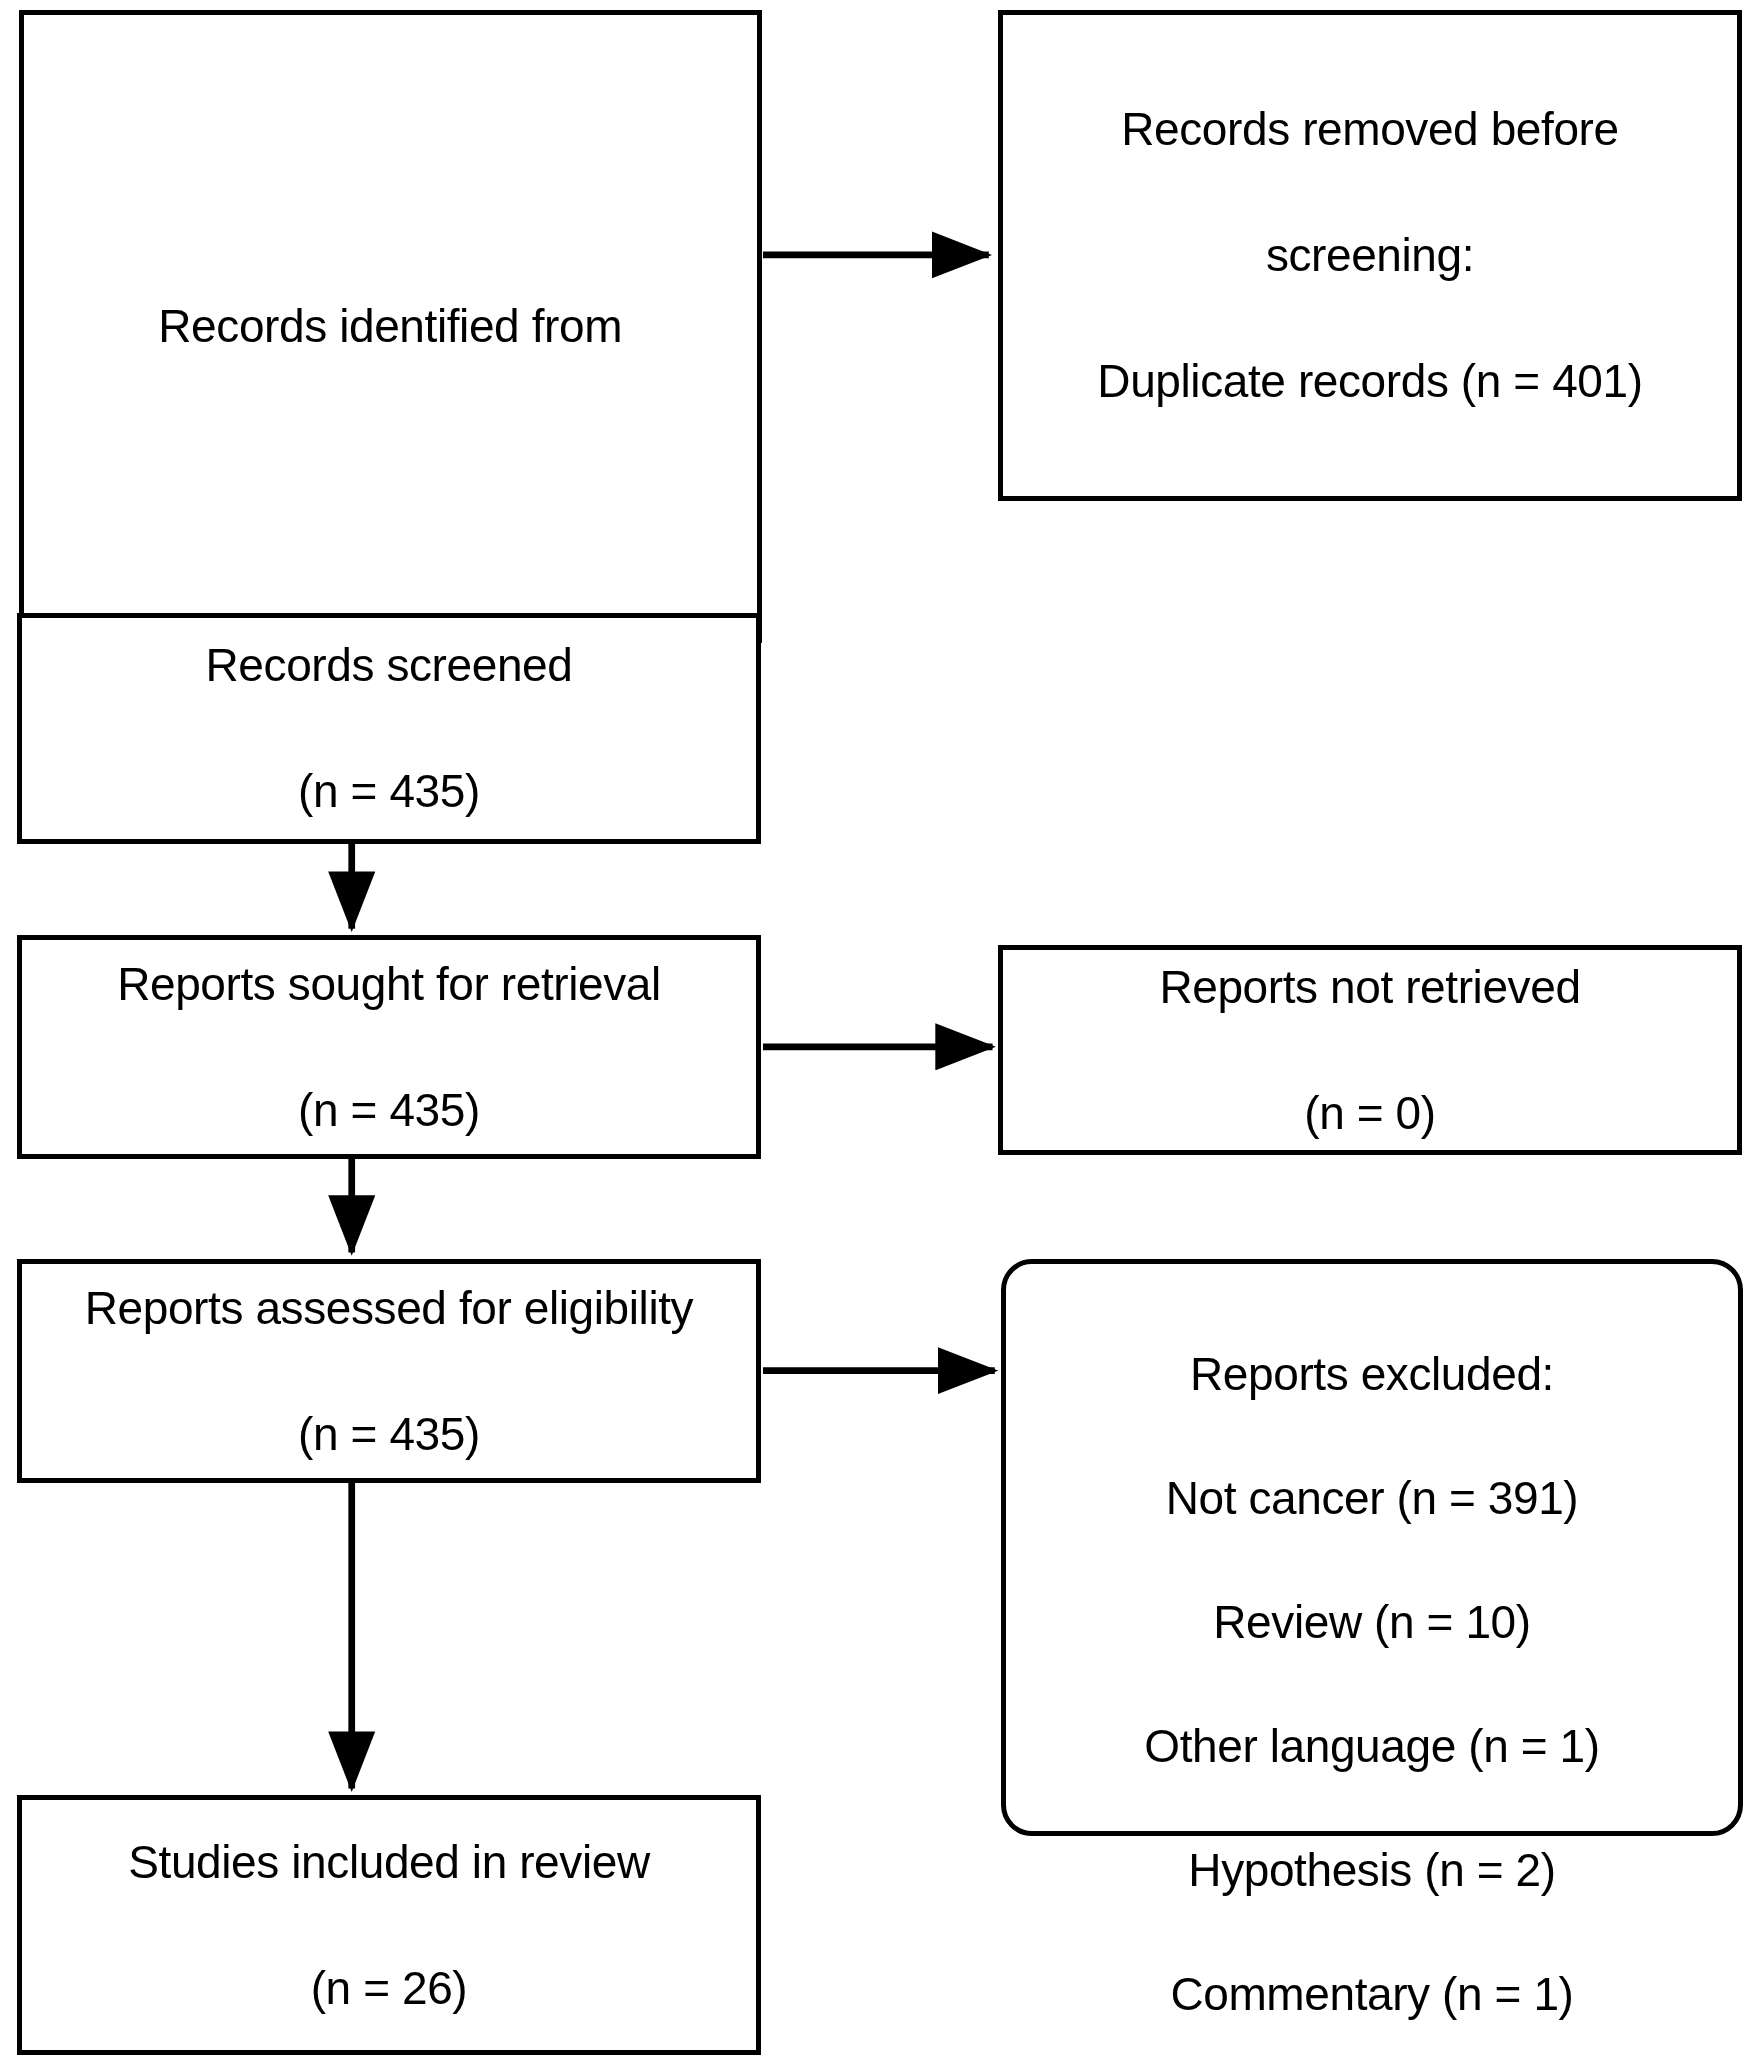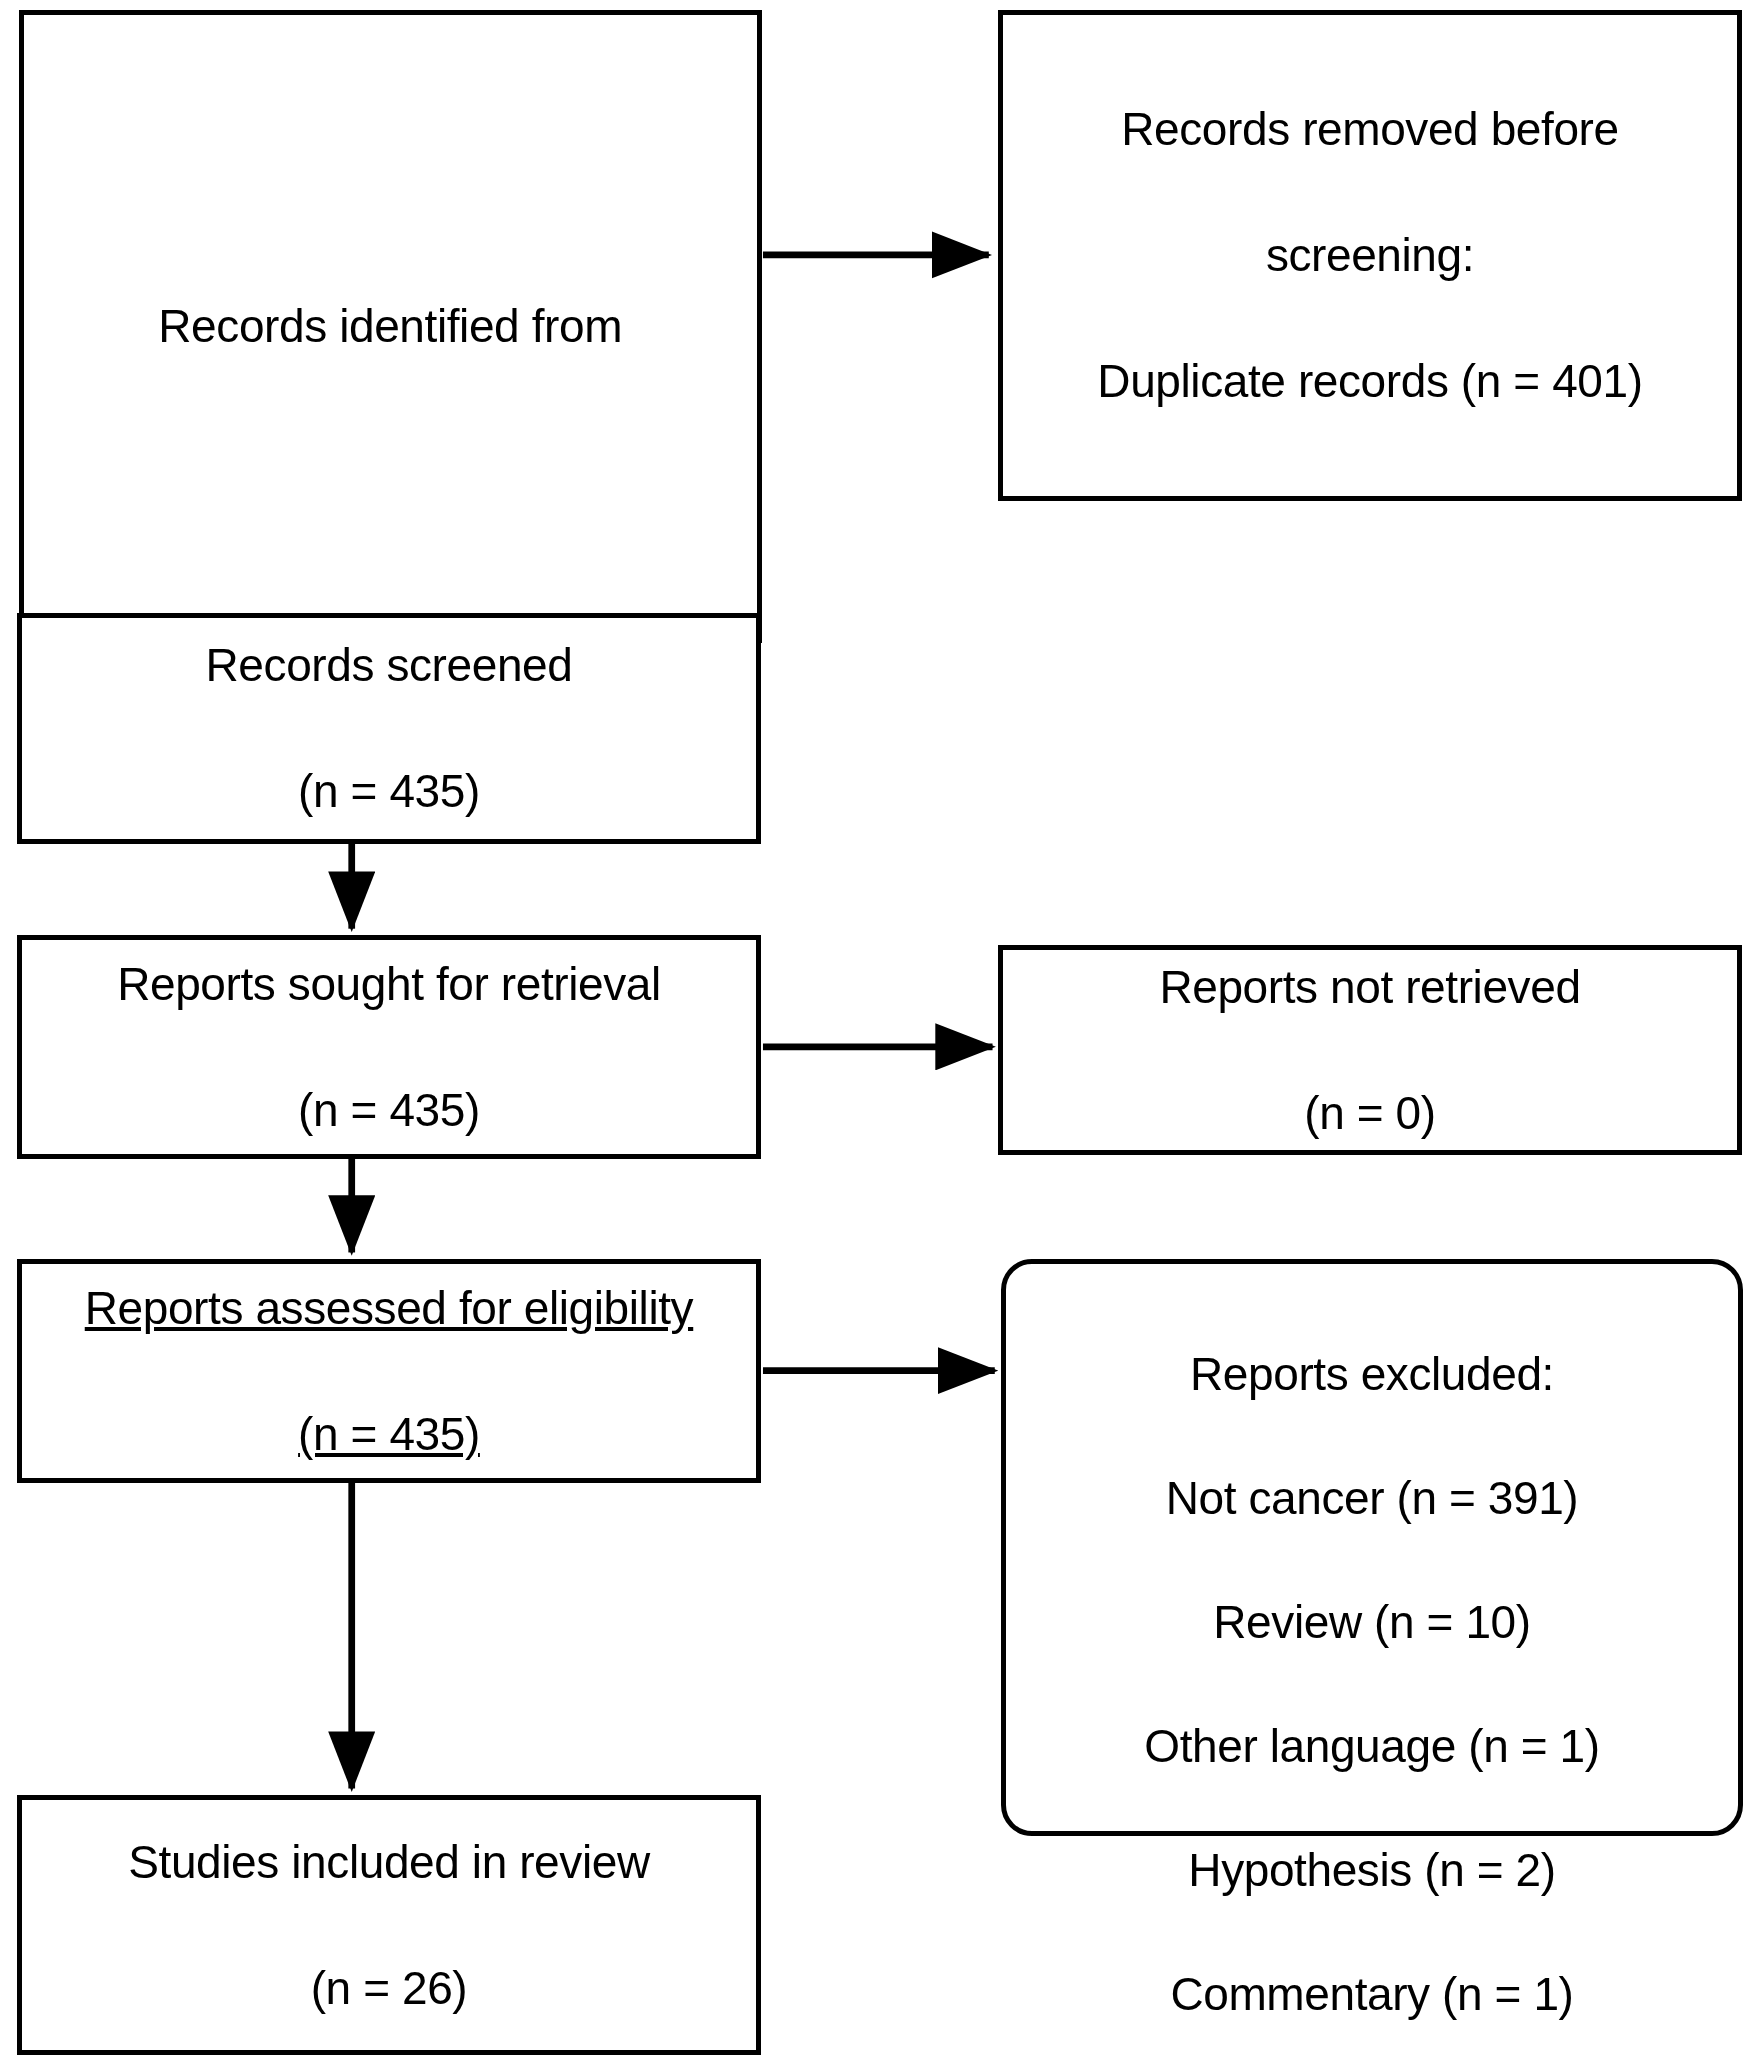--- a/index.html
+++ b/index.html
@@ -46,21 +46,21 @@
     padding: 0 7.5px;
   }
   .node-text .line {
     display: block;
   }
 
   
   #box-identified   { left: 18.7px;  top: 9.7px;   width: 743px;  height: 633px; }
   #box-screened     { left: 17px;  top: 613px;  width: 744px;  height: 231px; }
   #box-sought       { left: 17px;  top: 935px; width: 744px;  height: 224px; align-items: center; }
-  #box-assessed     { left: 17px;  top: 1259px; width: 744px;  height: 224px; text-decoration: underline; }
+  #box-assessed     { left: 17px;  top: 1259px; width: 744px;  height: 224px; }
   #box-included     { left: 17px;  top: 1795px; width: 744px;  height: 260px; }
 
   
   #box-removed      { left: 998px; top: 9.7px;   width: 744px;  height: 491px; }
   #box-notretrieved { left: 998px; top: 945px; width: 744px;  height: 210px; }
   #box-excluded     { left: 1001px; top: 1259px; width: 742px;  height: 577px; }
 
   
   #box-excluded {
     align-items: flex-start;

